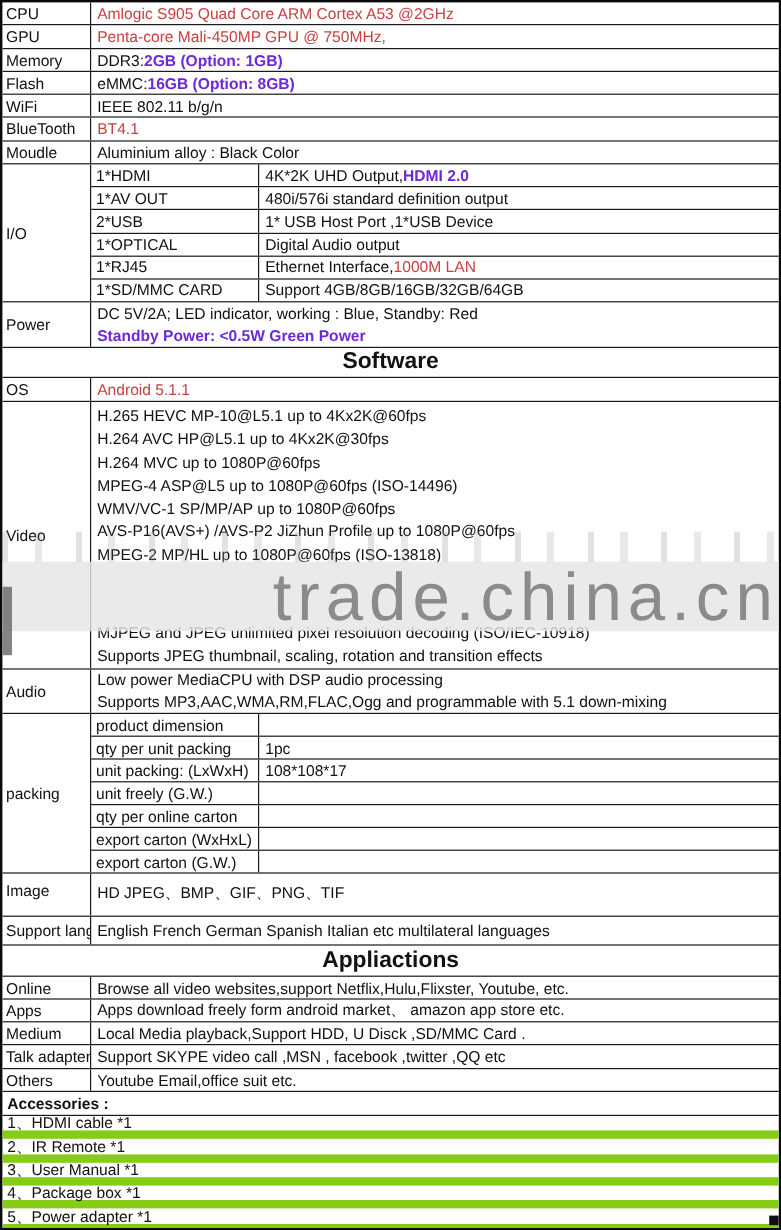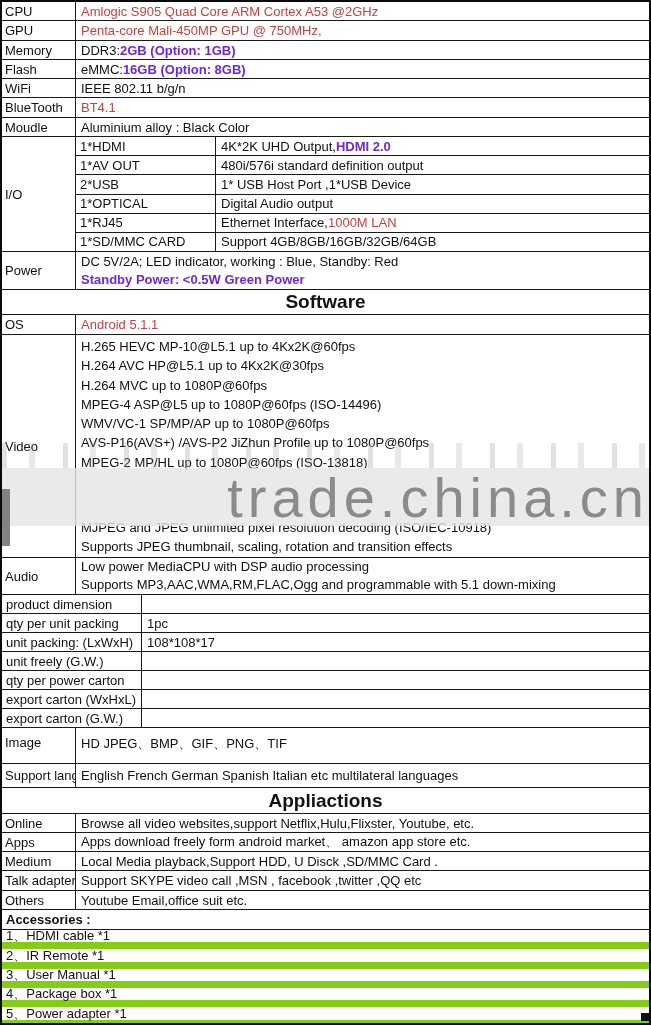--- a/index.html
+++ b/index.html
@@ -159,39 +159,40 @@
 
   <div class="row h37">
     <div class="lbl">Audio</div>
     <div class="valcol">
       <div class="aline">Low power MediaCPU with DSP audio processing</div>
       <div class="aline">Supports MP3,AAC,WMA,RM,FLAC,Ogg and programmable with 5.1 down-mixing</div>
     </div>
   </div>
 
   <div class="row hpack">
+    <div class="lbl">packing</div>
     <div class="stack">
       <div class="srow">
         <div class="sub">product dimension</div>
         <div class="val"></div>
       </div>
       <div class="srow">
         <div class="sub">qty per unit packing</div>
         <div class="val">1pc</div>
       </div>
       <div class="srow">
         <div class="sub">unit packing: (LxWxH)</div>
         <div class="val">108*108*17</div>
       </div>
       <div class="srow">
         <div class="sub">unit freely (G.W.)</div>
         <div class="val"></div>
       </div>
       <div class="srow">
-        <div class="sub">qty per power carton</div>
+        <div class="sub">qty per online carton</div>
         <div class="val"></div>
       </div>
       <div class="srow">
         <div class="sub">export carton (WxHxL)</div>
         <div class="val"></div>
       </div>
       <div class="srow">
         <div class="sub">export carton (G.W.)</div>
         <div class="val"></div>
       </div>

